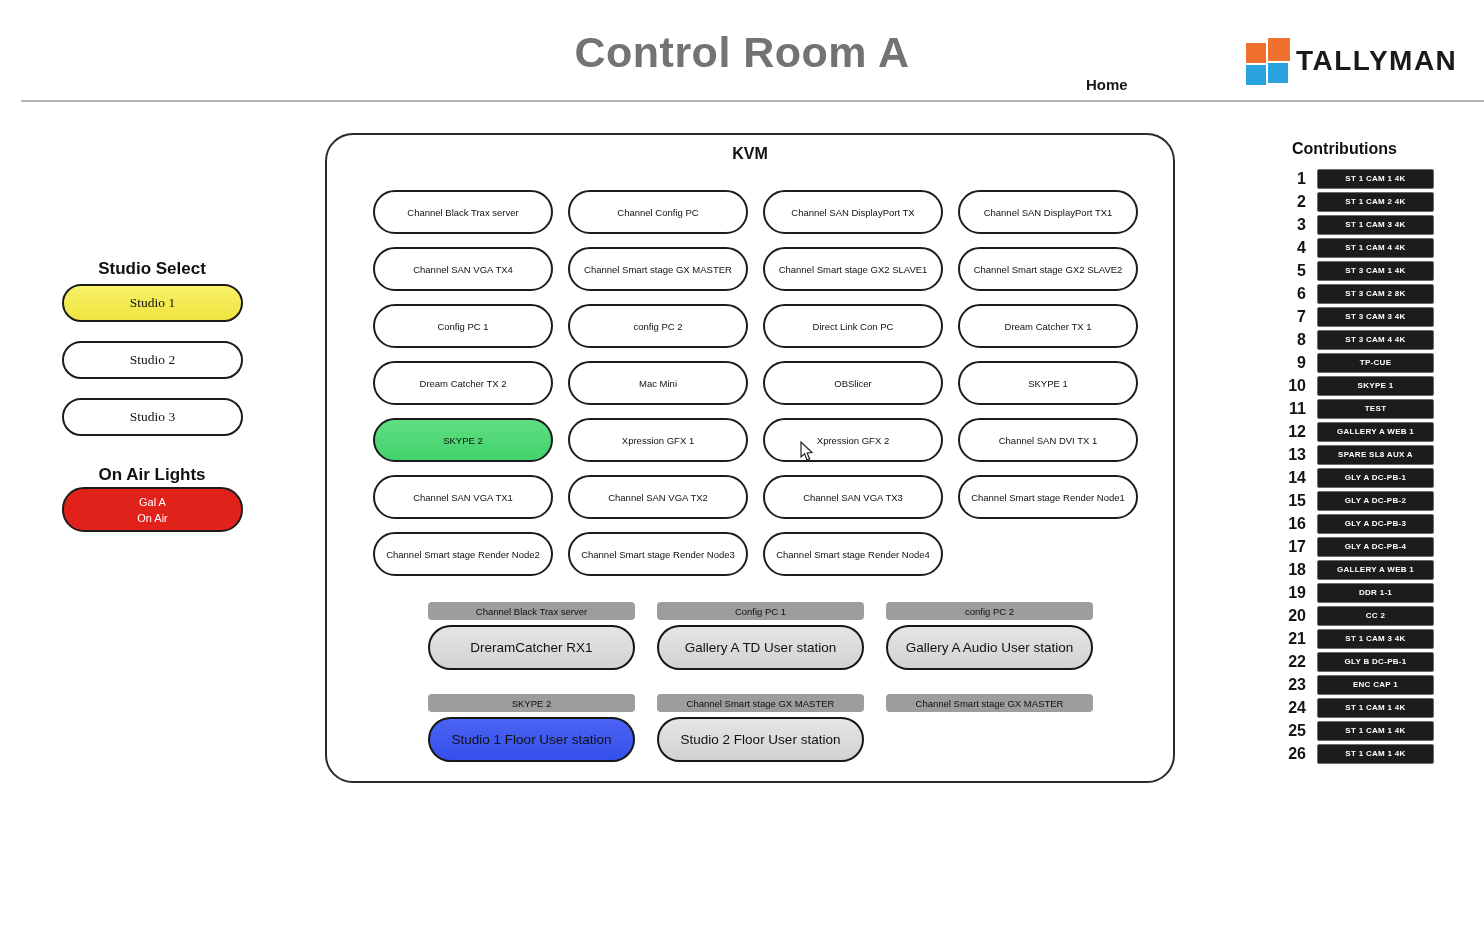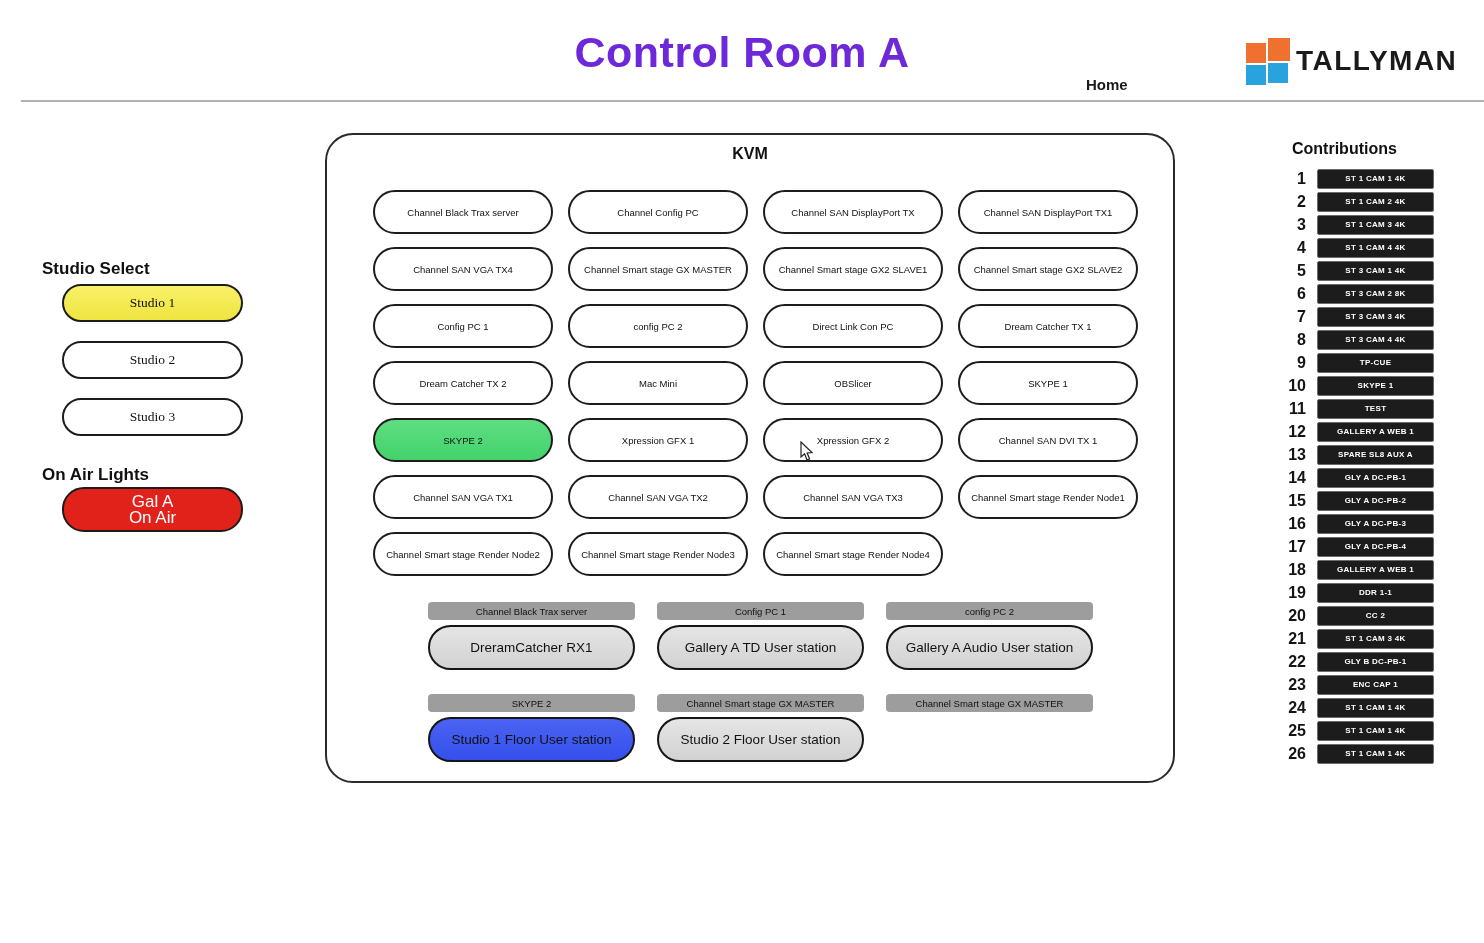--- a/index.html
+++ b/index.html
@@ -2,46 +2,46 @@
 <html><head>
 <meta charset="utf-8">
 <style>
   * { margin:0; padding:0; box-sizing:border-box; }
   html,body { background:#fff; }
   body { font-family:"Liberation Sans", sans-serif; }
   .page { position:relative; width:1484px; height:943px; background:#ffffff; overflow:hidden; }
 
   
   .page-title { position:absolute; left:0; top:28px; width:1484px; text-align:center;
-    font-size:43px; font-weight:bold; color:#6d28d9; letter-spacing:.5px; }
+    font-size:43px; font-weight:bold; color:#737373; letter-spacing:.5px; }
   .home-link { position:absolute; left:1086px; top:76px; font-size:15px; font-weight:bold; color:#1a1a1a; cursor:pointer; }
   .header-divider { position:absolute; left:21px; top:100px; width:1463px; height:2px; background:#b3b3b3; }
   .logo { position:absolute; left:1246px; top:37px; width:216px; height:46px; }
   .logo-squares { position:absolute; left:0; top:0; width:44px; height:46px; }
   .logo-squares span { position:absolute; width:20px; height:20px; }
   .sq-tl { left:0;  top:6px;  }
   .sq-bl { left:0;  top:28px; }
   .sq-tr { left:22px; top:1px; width:22px !important; height:23px !important; }
   .sq-br { left:22px; top:26px; }
   .logo-text { position:absolute; left:50px; top:8px; font-size:28px; font-weight:bold;
     color:#1a1a1a; letter-spacing:1.5px; }
 
   
-  .side-heading { position:absolute; width:220px; font-size:17px; font-weight:bold; color:#111; }
+  .side-heading { position:absolute; width:220px; text-align:center; font-size:17px; font-weight:bold; color:#111; }
   #studio-select-heading { left:42px; top:259px; }
   #onair-heading { left:42px; top:465px; }
   .studio-list { position:absolute; left:62px; top:284px; width:181px; display:flex; flex-direction:column; gap:19px; }
   .studio-btn { width:181px; height:38px; border:2px solid #1c1c1c; border-radius:19px;
     background:#fff; font-family:Liberation Serif, serif; font-size:13.5px; color:#111; cursor:pointer;
     display:flex; align-items:center; justify-content:center; }
   .studio-btn.yellow { background:linear-gradient(#f8f168,#efe440); }
   .onair-light { position:absolute; left:62px; top:487px; width:181px; height:45px;
     border:2px solid #1c1c1c; border-radius:22px; background:#e1221b; color:#fff;
     display:flex; flex-direction:column; align-items:center; justify-content:center;
-    font-size:17px; line-height:16px; }
+    font-size:11px; line-height:16px; }
 
   
   .kvm-panel { position:absolute; left:325px; top:133px; width:850px; height:650px;
     border:2px solid #2a2a2a; border-radius:28px; background:#fff; }
   .kvm-title { position:absolute; left:325px; top:145px; width:850px; text-align:center;
     font-size:16px; font-weight:bold; color:#111; }
   .kvm-grid { position:absolute; left:373px; top:190px; display:grid;
     grid-template-columns:repeat(4,180px); column-gap:15px; row-gap:13px; }
   .kvm-btn { width:180px; height:44px; border:2px solid #1c1c1c; border-radius:22px;
     background:#fff; font-family:inherit; font-size:9.5px; color:#111; cursor:pointer;

